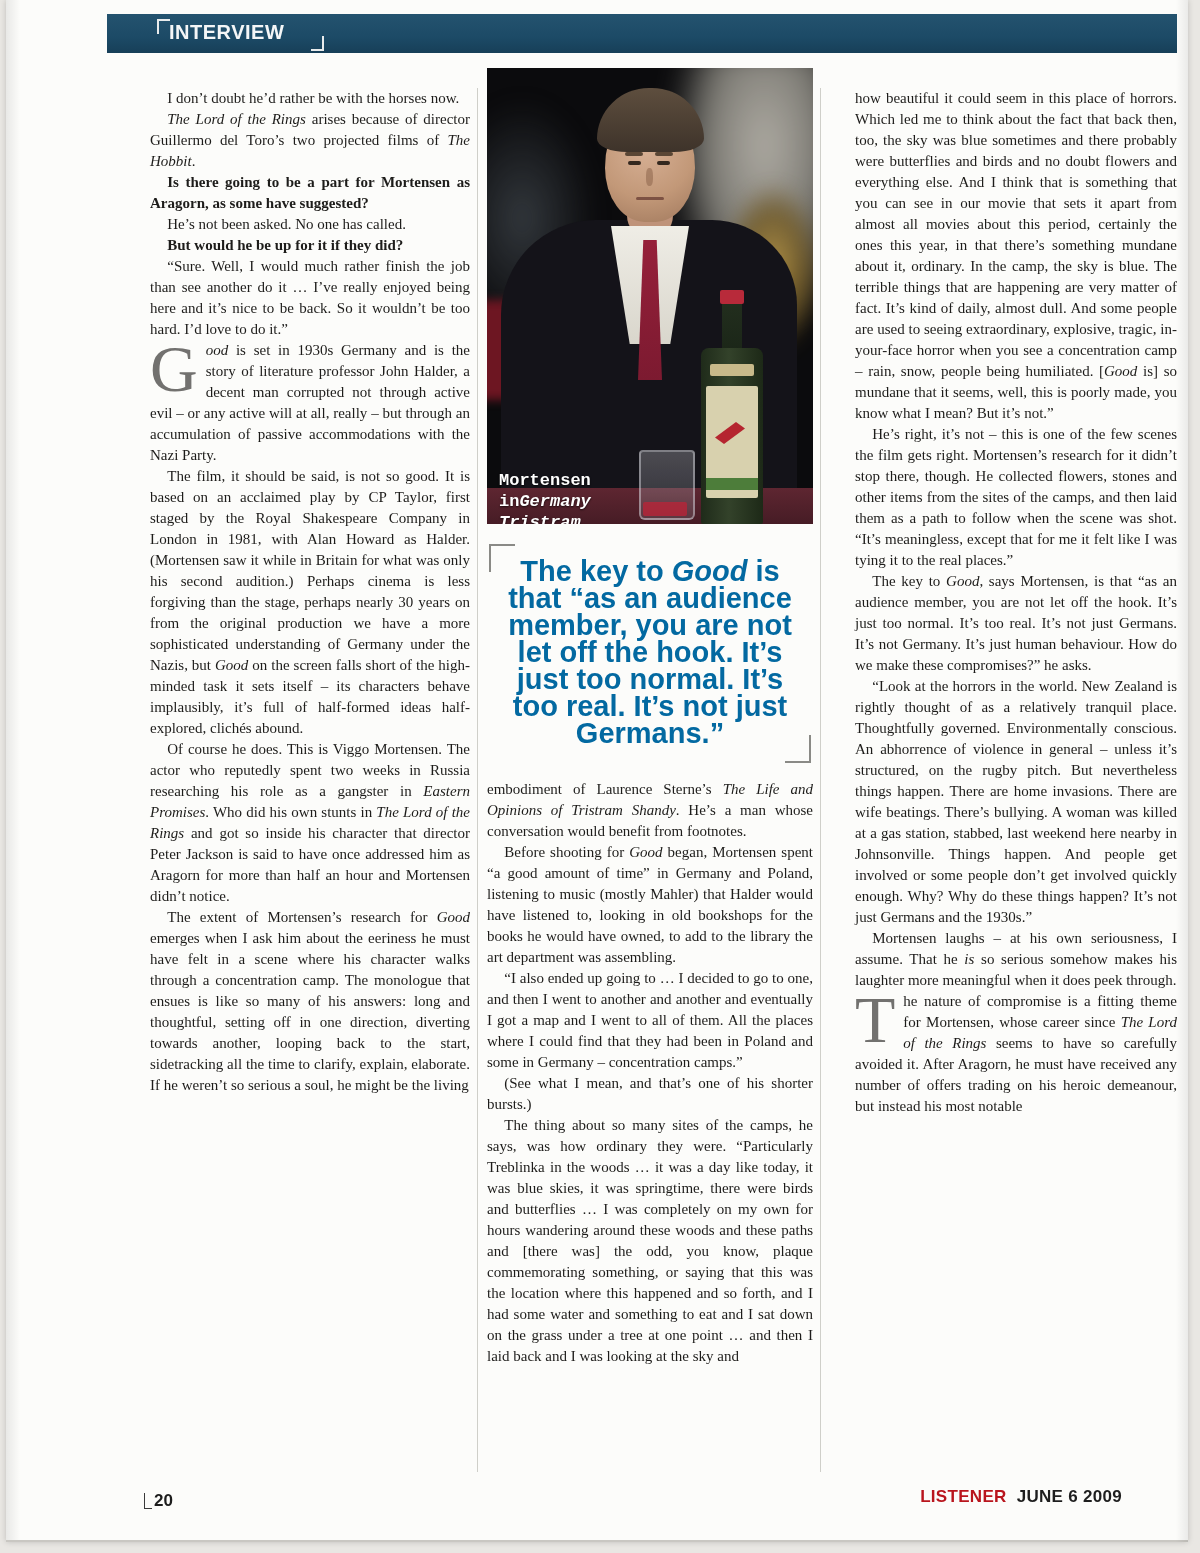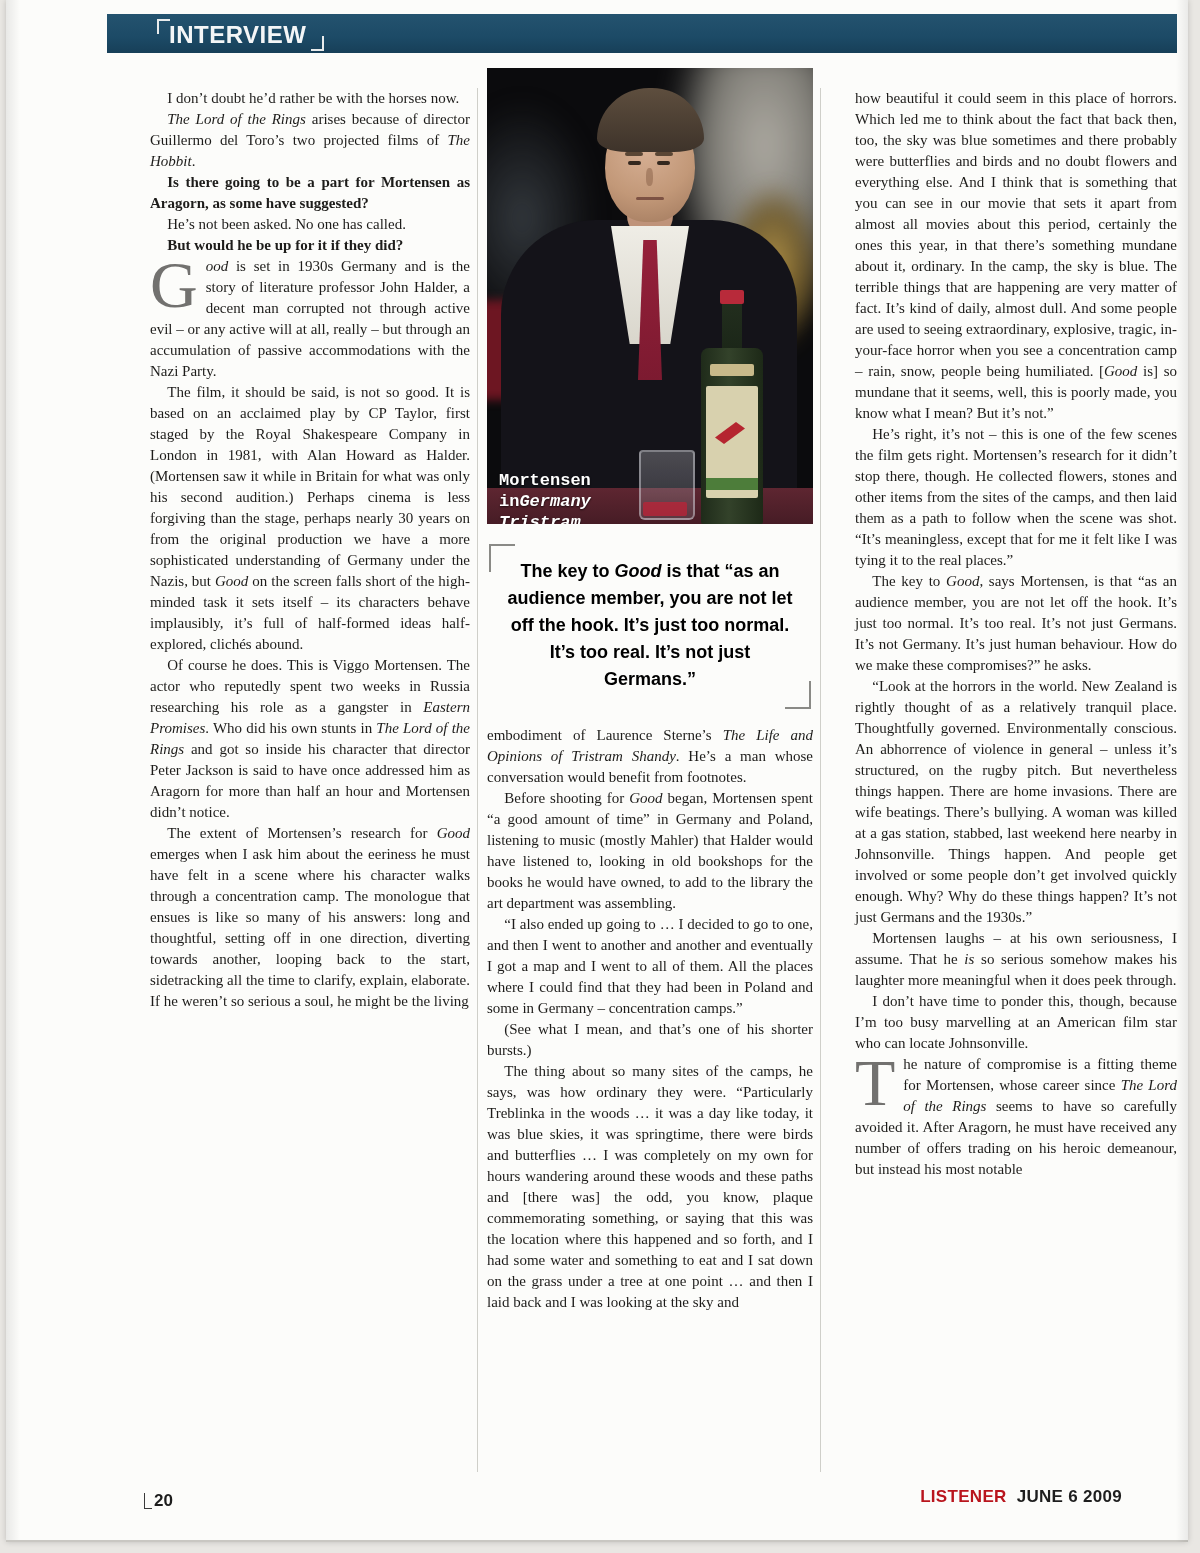--- a/index.html
+++ b/index.html
@@ -22,21 +22,21 @@
     background:linear-gradient(270deg,rgba(0,0,0,.07),rgba(0,0,0,0));pointer-events:none;}
 
   
   .header-bar{
     position:absolute;left:101px;top:14px;width:1070px;height:39px;
     background:linear-gradient(180deg,#24536f,#1c4a66 60%,#173f58);
   }
   .header-label{
     position:absolute;left:62px;top:7px;
     font-family:"Liberation Sans", sans-serif;
-    font-weight:bold;font-size:24px;letter-spacing:.5px;color:#f4f6f7;
+    font-weight:bold;font-size:20px;letter-spacing:.5px;color:#f4f6f7;
   }
   .hdr-tick-tl{position:absolute;left:50px;top:5px;width:11px;height:13px;
     border-top:2px solid #e8ebec;border-left:2px solid #e8ebec;}
   .hdr-tick-br{position:absolute;left:204px;top:22px;width:11px;height:13px;
     border-bottom:2px solid #e8ebec;border-right:2px solid #e8ebec;}
 
   
   .content{position:absolute;left:0;top:68px;width:1200px;}
   .col{position:absolute;top:0;color:#1d1c1a;font-size:15px;line-height:21px;text-align:justify;}
   .col1{left:144px;width:320px;padding-top:20px;}
@@ -105,21 +105,21 @@
     left:12px;bottom:12px;
     font-family:Liberation Mono, monospace;font-weight:bold;
     font-size:17px;line-height:21px;color:#ffffff;text-align:left;
     text-shadow:0 1px 2px rgba(0,0,0,.7);
   }
 
   
   .pull-quote{
     position:relative;margin:24px 4px 18px 4px;padding:10px 14px 14px 14px;
     font-family:"Liberation Sans", sans-serif;font-weight:bold;
-    font-size:18px;line-height:27px;color:#000000;text-align:center;text-indent:0;
+    font-size:29px;line-height:27px;color:#0369a1;text-align:center;text-indent:0;
   }
   .pq-tick-tl{position:absolute;left:-2px;top:-4px;width:24px;height:26px;
     border-top:2px solid #8a8a86;border-left:2px solid #8a8a86;}
   .pq-tick-br{position:absolute;right:-2px;bottom:-2px;width:24px;height:26px;
     border-bottom:2px solid #8a8a86;border-right:2px solid #8a8a86;}
 
   
   .footer-pagenum{
     position:absolute;left:138px;top:1491px;
     font-family:"Liberation Sans", sans-serif;font-weight:bold;font-size:17px;color:#1c1c1c;
@@ -150,20 +150,21 @@
   <div class="vdivider vd2"></div>
 
   <div class="content">
 
     <div class="col col1">
       <p class="para">I don’t doubt he’d rather be with the horses now.</p>
       <p class="para"><i>The Lord of the Rings</i> arises because of director Guillermo del Toro’s two projected films of <i>The Hobbit</i>.</p>
       <p class="para question">Is there going to be a part for Mortensen as Aragorn, as some have suggested?</p>
       <p class="para">He’s not been asked. No one has called.</p>
       <p class="para question">But would he be up for it if they did?</p>
+      <p class="para">“Sure. Well, I would much rather finish the job than see another do it … I’ve really enjoyed being here and it’s nice to be back. So it wouldn’t be too hard. I’d love to do it.”</p>
 
       <p class="para noindent section">
         <span class="dropcap">G</span><span><i>ood</i> is set in 1930s Germany and is the story of literature professor John Halder, a decent man corrupted not through active evil – or any active will at all, really – but through an accumulation of passive accommodations with the Nazi Party.</span>
       </p>
       <p class="para">The film, it should be said, is not so good. It is based on an acclaimed play by CP Taylor, first staged by the Royal Shakespeare Company in London in 1981, with Alan Howard as Halder. (Mortensen saw it while in Britain for what was only his second audition.) Perhaps cinema is less forgiving than the stage, perhaps nearly 30 years on from the original production we have a more sophisticated understanding of Germany under the Nazis, but <i>Good</i> on the screen falls short of the high-minded task it sets itself – its characters behave implausibly, it’s full of half-formed ideas half-explored, clichés abound.</p>
       <p class="para">Of course he does. This is Viggo Mortensen. The actor who reputedly spent two weeks in Russia researching his role as a gangster in <i>Eastern Promises</i>. Who did his own stunts in <i>The Lord of the Rings</i> and got so inside his character that director Peter Jackson is said to have once addressed him as Aragorn for more than half an hour and Mortensen didn’t notice.</p>
       <p class="para">The extent of Mortensen’s research for <i>Good</i> emerges when I ask him about the eeriness he must have felt in a scene where his character walks through a concentration camp. The monologue that ensues is like so many of his answers: long and thoughtful, setting off in one direction, diverting towards another, looping back to the start, sidetracking all the time to clarify, explain, elaborate. If he weren’t so serious a soul, he might be the living</p>
     </div>
 
     <div class="col col2">
@@ -213,21 +214,20 @@
       <p class="para">(See what I mean, and that’s one of his shorter bursts.)</p>
       <p class="para">The thing about so many sites of the camps, he says, was how ordinary they were. “Particularly Treblinka in the woods … it was a day like today, it was blue skies, it was springtime, there were birds and butterflies … I was completely on my own for hours wandering around these woods and these paths and [there was] the odd, you know, plaque commemorating something, or saying that this was the location where this happened and so forth, and I had some water and something to eat and I sat down on the grass under a tree at one point … and then I laid back and I was looking at the sky and</p>
     </div>
 
     <div class="col col3">
       <p class="para noindent">how beautiful it could seem in this place of horrors. Which led me to think about the fact that back then, too, the sky was blue sometimes and there probably were butterflies and birds and no doubt flowers and everything else. And I think that is something that you can see in our movie that sets it apart from almost all movies about this period, certainly the ones this year, in that there’s something mundane about it, ordinary. In the camp, the sky is blue. The terrible things that are happening are very matter of fact. It’s kind of daily, almost dull. And some people are used to seeing extraordinary, explosive, tragic, in-your-face horror when you see a concentration camp – rain, snow, people being humiliated. [<i>Good</i> is] so mundane that it seems, well, this is poorly made, you know what I mean? But it’s not.”</p>
       <p class="para">He’s right, it’s not – this is one of the few scenes the film gets right. Mortensen’s research for it didn’t stop there, though. He collected flowers, stones and other items from the sites of the camps, and then laid them as a path to follow when the scene was shot. “It’s meaningless, except that for me it felt like I was tying it to the real places.”</p>
       <p class="para">The key to <i>Good</i>, says Mortensen, is that “as an audience member, you are not let off the hook. It’s just too normal. It’s too real. It’s not just Germans. It’s not Germany. It’s just human behaviour. How do we make these compromises?” he asks.</p>
       <p class="para">“Look at the horrors in the world. New Zealand is rightly thought of as a relatively tranquil place. Thoughtfully governed. Environmentally conscious. An abhorrence of violence in general – unless it’s structured, on the rugby pitch. But nevertheless things happen. There are home invasions. There are wife beatings. There’s bullying. A woman was killed at a gas station, stabbed, last weekend here nearby in Johnsonville. Things happen. And people get involved or some people don’t get involved quickly enough. Why? Why do these things happen? It’s not just Germans and the 1930s.”</p>
       <p class="para">Mortensen laughs – at his own seriousness, I assume. That he <i>is</i> so serious somehow makes his laughter more meaningful when it does peek through.</p>
-      <p class="para">I don’t have time to ponder this, though, because I’m too busy marvelling at an American film star who can locate Johnsonville.</p>
 
       <p class="para noindent section">
         <span class="dropcap">T</span><span>he nature of compromise is a fitting theme for Mortensen, whose career since <i>The Lord of the Rings</i> seems to have so carefully avoided it. After Aragorn, he must have received any number of offers trading on his heroic demeanour, but instead his most notable</span>
       </p>
     </div>
 
   </div>
 
   <div class="footer-pagenum">
     <span class="pagenum-bracket"></span><span>20</span>

